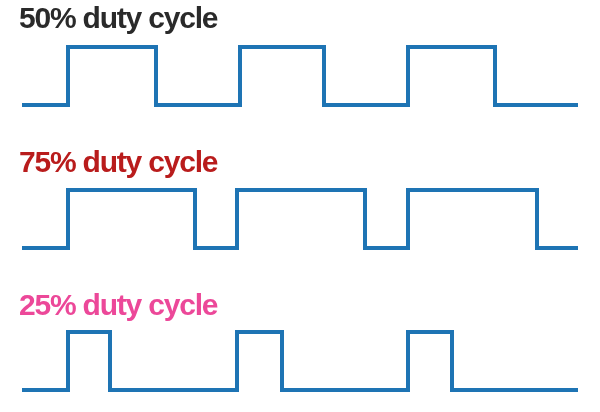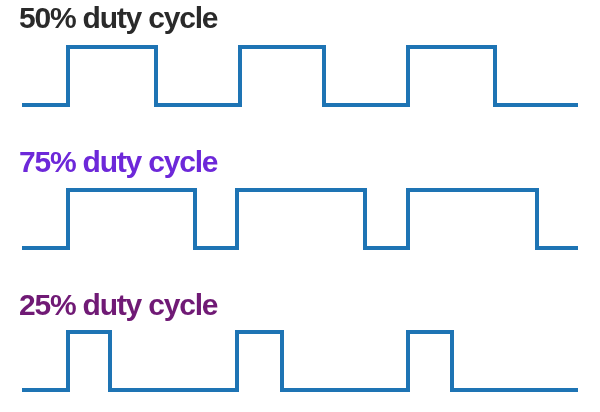--- a/index.html
+++ b/index.html
@@ -47,23 +47,23 @@
     stroke-linecap: butt;
   }
 </style>
 </head>
 <body style="background: rgb(255, 255, 255);">
 
 <div class="canvas">
 
   <div class="wave-label row1" style="color: rgb(42, 42, 42);">50% duty cycle</div>
 
-  <div class="wave-label row2" style="color: #6d28d9;">75% duty cycle</div>
+  <div class="wave-label row2" style="color: #b91c1c;">75% duty cycle</div>
 
-  <div class="wave-label row3" style="color: #701a75;">25% duty cycle</div>
+  <div class="wave-label row3" style="color: #ec4899;">25% duty cycle</div>
 
   <svg class="wave-svg" viewBox="0 0 600 412" xmlns="http://www.w3.org/2000/svg">
     <polyline class="wave" points="22,105 68,105 68,47 156,47 156,105 240,105 240,47 324,47 324,105 408,105 408,47 495,47 495,105 578,105" stroke="#1e74b4" stroke-width="4"></polyline>
     <polyline class="wave" points="22,248 68,248 68,190 195,190 195,248 237,248 237,190 365,190 365,248 408,248 408,190 537,190 537,248 578,248" stroke="#1e74b4" stroke-width="4"></polyline>
     <polyline class="wave" points="22,390 68,390 68,332 110,332 110,390 237,390 237,332 282,332 282,390 408,390 408,332 452,332 452,390 578,390" stroke="#1e74b4" stroke-width="4"></polyline>
   </svg>
 
 </div>
 
 </body></html>

